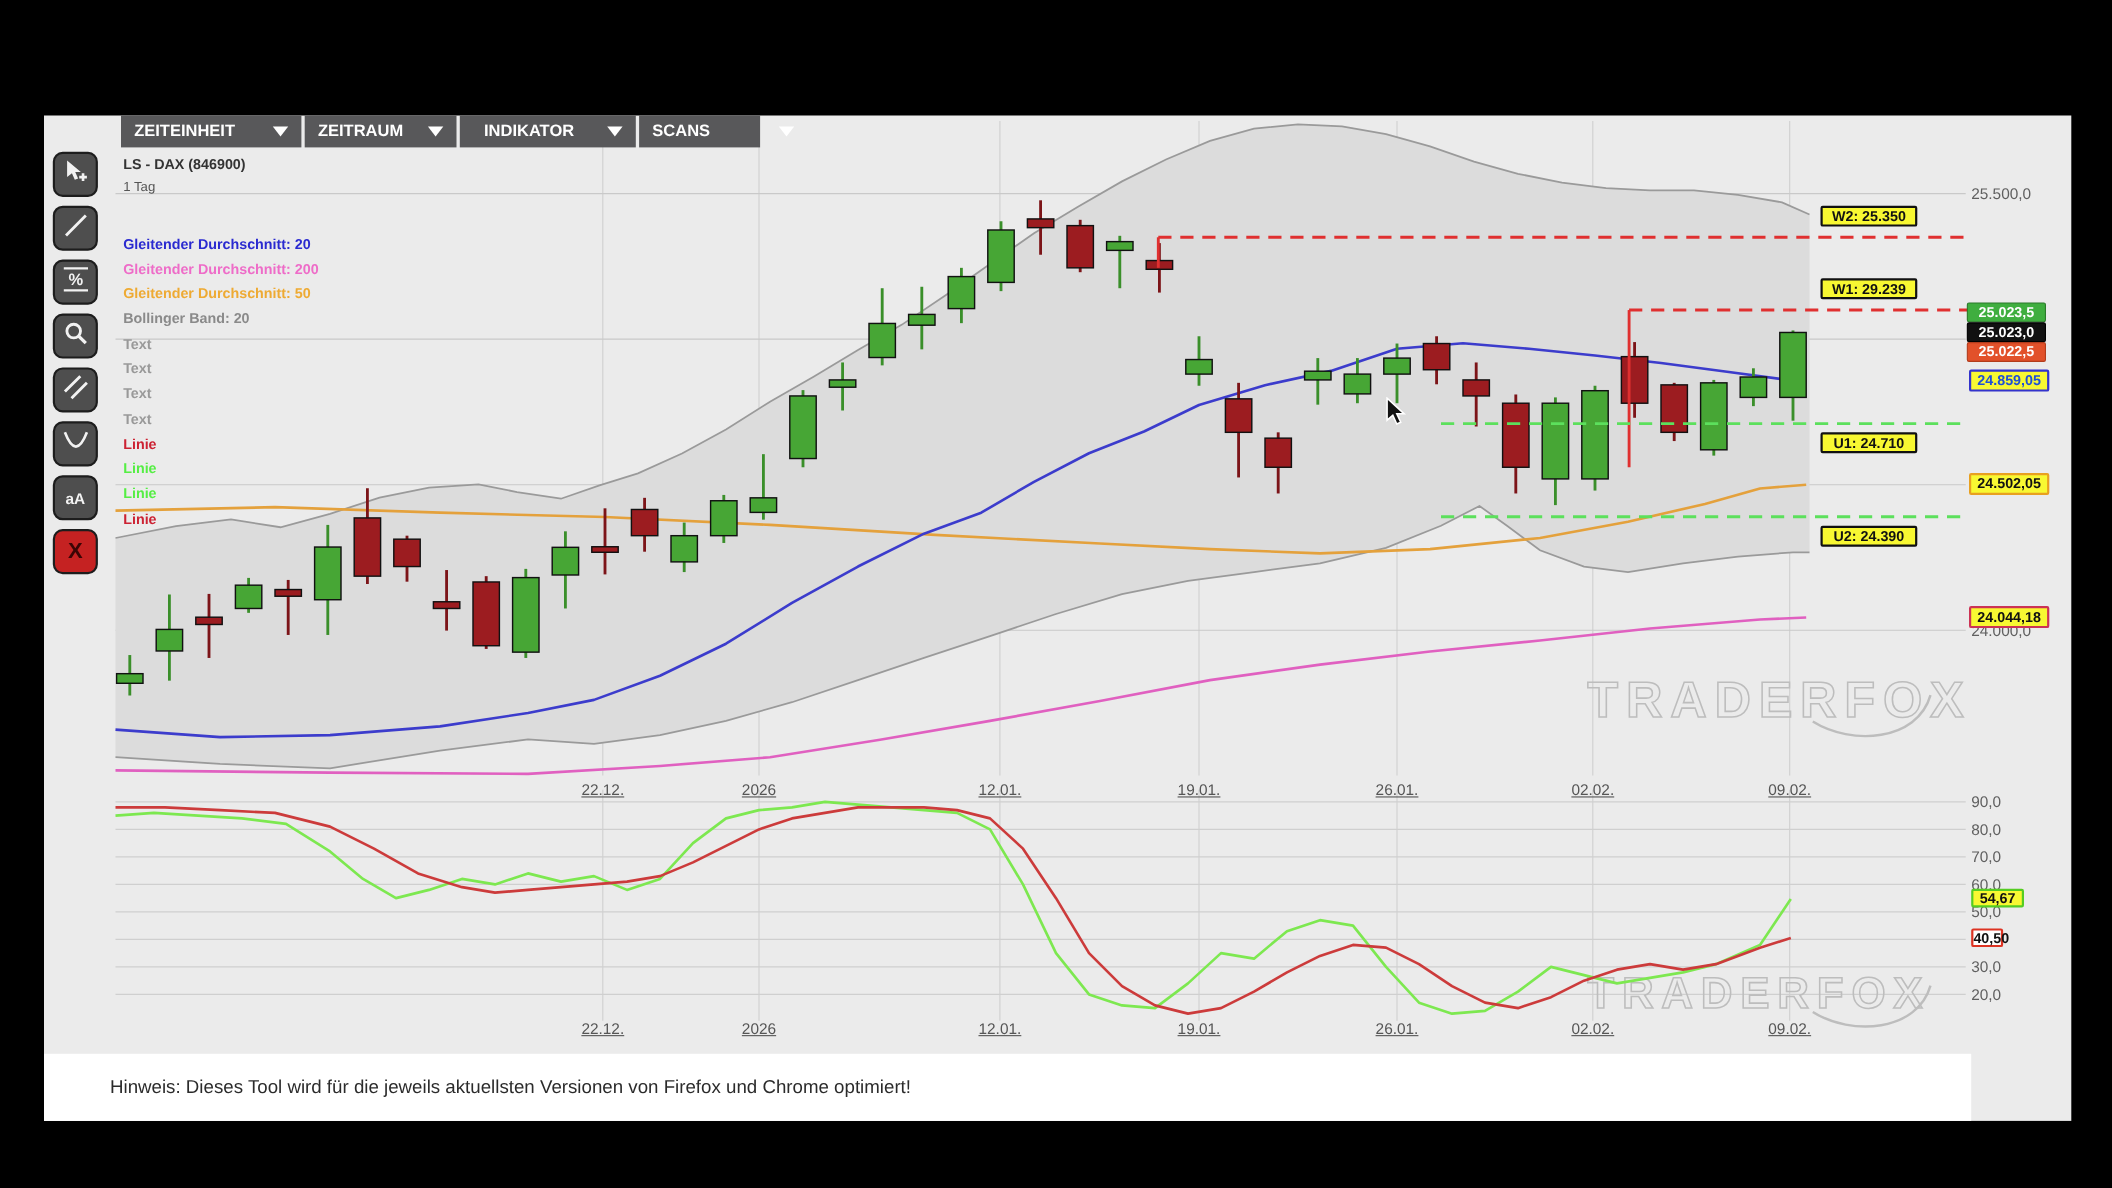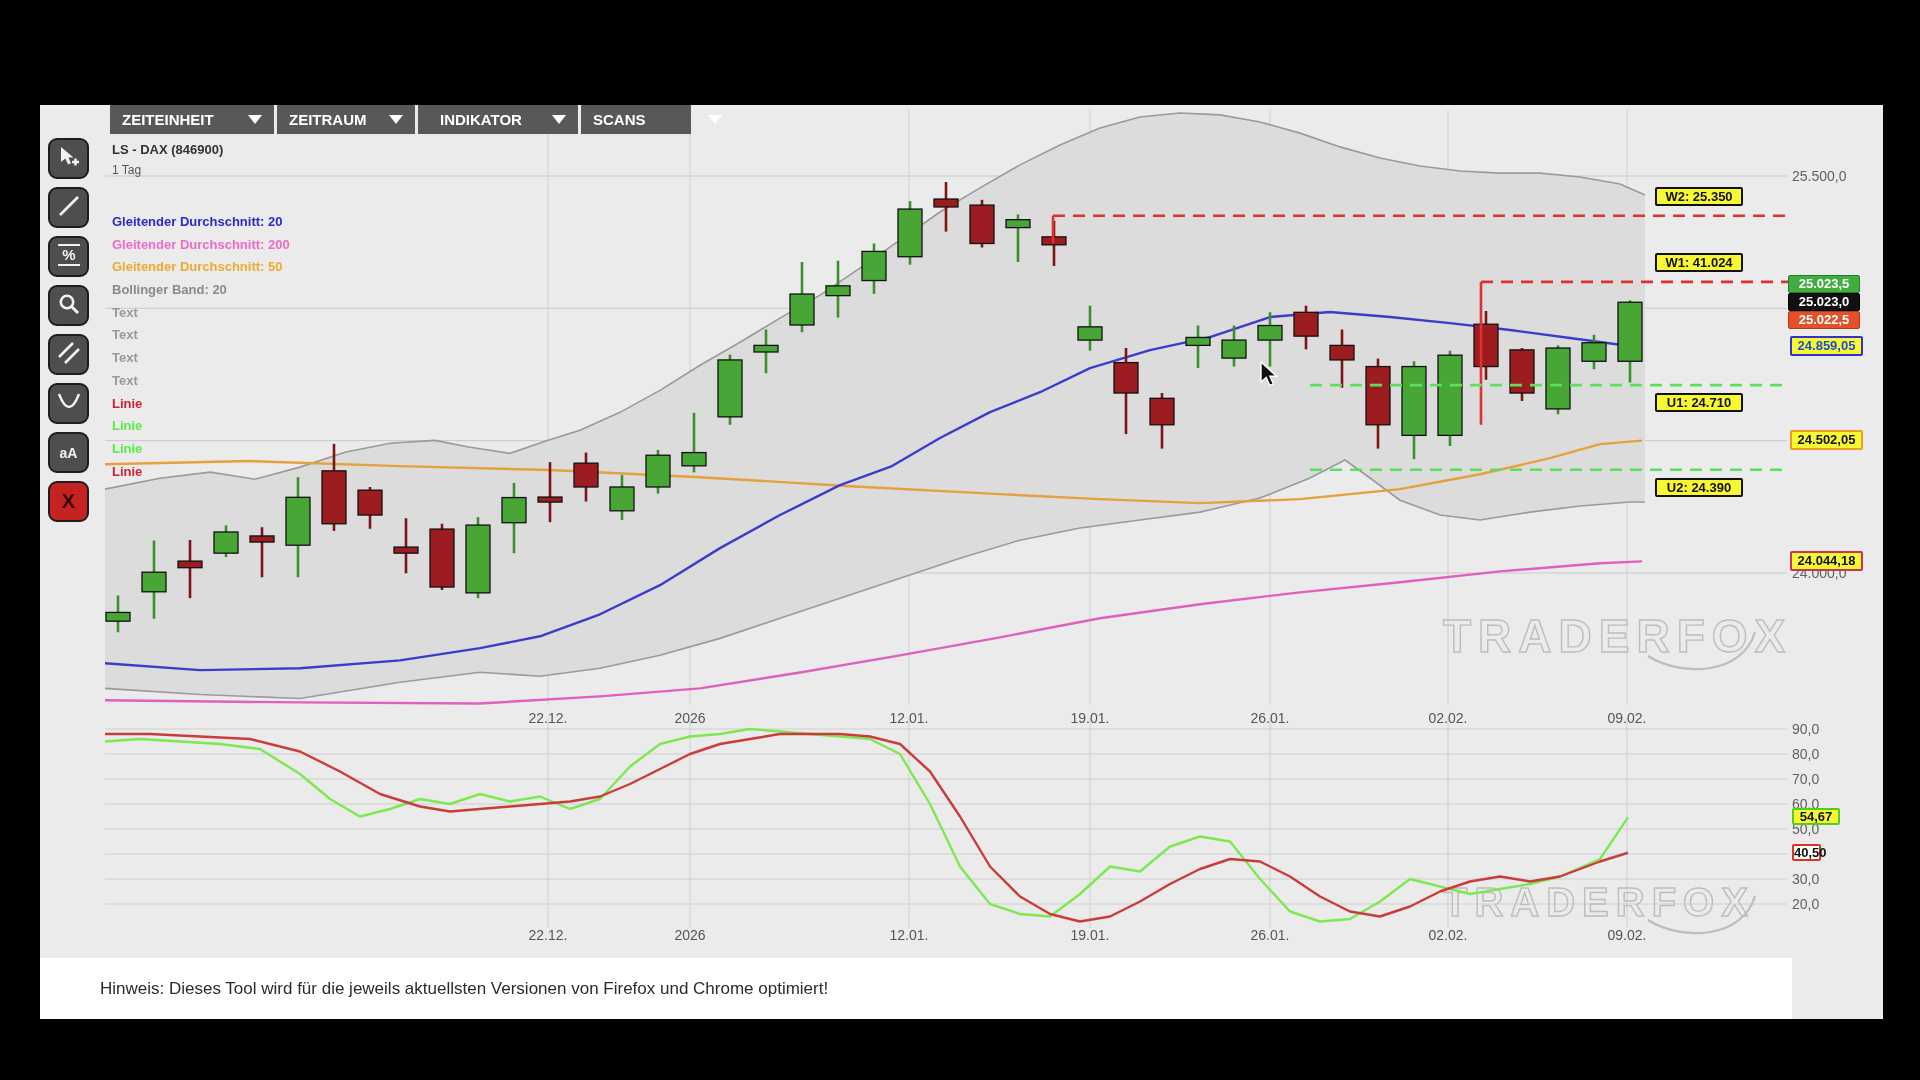--- a/index.html
+++ b/index.html
@@ -20,21 +20,21 @@
   .toolbtn.red{background:#c52222;color:#3a0505;}
   .title{position:absolute;left:112px;top:142px;font-size:13px;font-weight:bold;color:#333;z-index:5;}
   .subtitle{position:absolute;left:112px;top:163px;font-size:12px;color:#555;z-index:5;}
   .legend{position:absolute;left:112px;top:211px;z-index:5;}
   .legend div{font-size:13px;font-weight:bold;height:22.7px;line-height:22.7px;}
   svg.chart{position:absolute;left:0;top:0;z-index:1;}
   .tagbox{position:absolute;font-size:13px;font-weight:bold;text-align:center;box-sizing:border-box;
           z-index:4;border-radius:2px;}
   .tag-yellow{background:#f8f832;border:2px solid #111;color:#111;}
   .axis-label{position:absolute;font-size:14px;color:#606060;z-index:3;}
-  .xlabel{position:absolute;font-size:14px;color:#555;transform:translateX(-50%);z-index:3;}
+  .xlabel{position:absolute;font-size:14px;color:#555;transform:translateX(-50%);z-index:3;text-decoration:underline;}
   .quote{width:72px;height:18px;line-height:15px;color:#fff;}
   .cursor{position:absolute;z-index:9;}
 </style>
 </head>
 <body>
 
 <div class="stage">
   <div class="app"></div>
   <svg class="chart" id="chart-svg" width="1920" height="1080" viewBox="0 0 1920 1080">
       <line x1="548" y1="110" x2="548" y2="705" stroke="#cfcfcf" stroke-width="1"></line>
@@ -265,21 +265,21 @@
       <div class="axis-label" style="left: 1792px; top: 565px;">24.000,0</div>
       <div class="axis-label" style="left: 1792px; top: 721px;">90,0</div>
       <div class="axis-label" style="left: 1792px; top: 746px;">80,0</div>
       <div class="axis-label" style="left: 1792px; top: 771px;">70,0</div>
       <div class="axis-label" style="left: 1792px; top: 796px;">60,0</div>
       <div class="axis-label" style="left: 1792px; top: 821px;">50,0</div>
       <div class="axis-label" style="left: 1792px; top: 846px;">40,0</div>
       <div class="axis-label" style="left: 1792px; top: 871px;">30,0</div>
       <div class="axis-label" style="left: 1792px; top: 896px;">20,0</div>
       <div class="tagbox tag-yellow" style="left: 1655px; top: 186.7px; width: 88px; height: 19px; line-height: 16px;">W2: 25.350</div>
-      <div class="tagbox tag-yellow" style="left: 1655px; top: 252.867px; width: 88px; height: 19px; line-height: 16px;">W1: 41.024</div>
+      <div class="tagbox tag-yellow" style="left: 1655px; top: 252.867px; width: 88px; height: 19px; line-height: 16px;">W1: 29.239</div>
       <div class="tagbox tag-yellow" style="left: 1655px; top: 393.087px; width: 88px; height: 19px; line-height: 16px;">U1: 24.710</div>
       <div class="tagbox tag-yellow" style="left: 1655px; top: 477.78px; width: 88px; height: 19px; line-height: 16px;">U2: 24.390</div>
       <div class="tagbox quote" style="left: 1788px; top: 275.114px; background: rgb(63, 174, 63); border: 1.5px solid rgb(42, 122, 42);">25.023,5</div>
       <div class="tagbox quote" style="left: 1788px; top: 293.246px; background: rgb(17, 17, 17); border: 1.5px solid rgb(0, 0, 0);">25.023,0</div>
       <div class="tagbox quote" style="left: 1788px; top: 311.378px; background: rgb(226, 81, 42); border: 1.5px solid rgb(178, 60, 28);">25.022,5</div>
       <div class="tagbox" style="left: 1790px; top: 335.638px; width: 73px; height: 20px; line-height: 16px; background: rgb(248, 248, 50); border: 2px solid rgb(51, 51, 204); color: #1d4ed8;">24.859,05</div>
       <div class="tagbox" style="left: 1790px; top: 430.124px; width: 73px; height: 20px; line-height: 16px; background: rgb(248, 248, 50); border: 2px solid rgb(232, 160, 32); color: rgb(17, 17, 17);">24.502,05</div>
       <div class="tagbox" style="left: 1790px; top: 551.307px; width: 73px; height: 20px; line-height: 16px; background: rgb(248, 248, 50); border: 2px solid rgb(204, 51, 85); color: rgb(17, 17, 17);">24.044,18</div>
       <div class="tagbox" style="left: 1792px; top: 808.325px; width: 48px; height: 17px; line-height: 13px; background: rgb(248, 248, 50); border: 2px solid rgb(85, 204, 34); color: rgb(17, 17, 17);">54,67</div>
       <div class="tagbox" style="left: 1792px; top: 843.75px; width: 29px; height: 17px; line-height: 13px; background: #ffffff; border: 2px solid rgb(221, 51, 34); color: rgb(17, 17, 17);">40,50</div>

